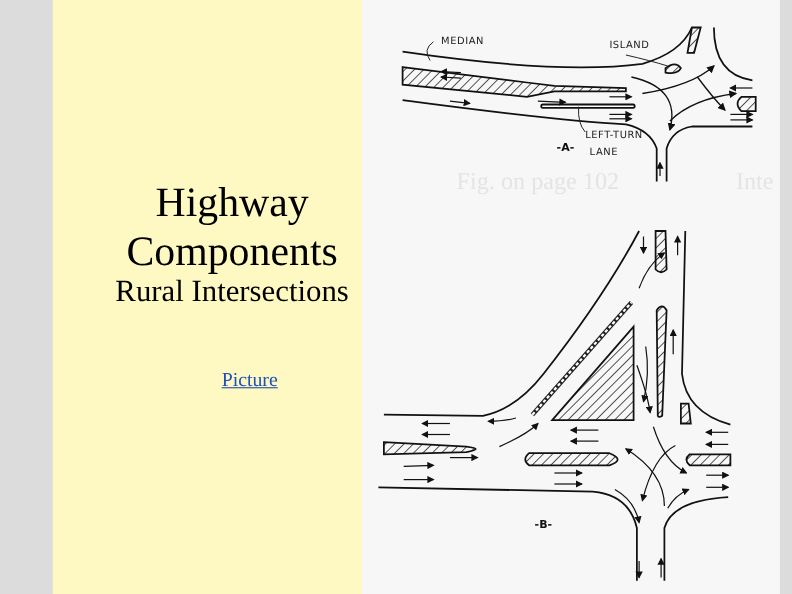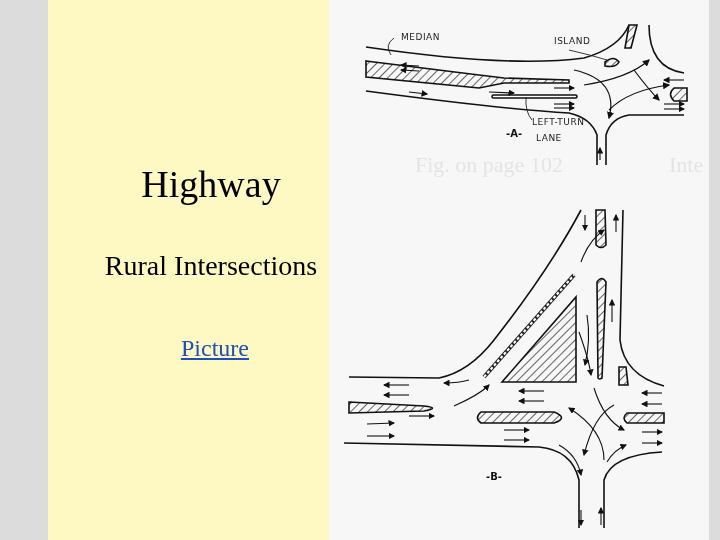--- a/index.html
+++ b/index.html
@@ -16,22 +16,22 @@
     .title {
       position: absolute; left: 0; width: 326px; text-align: center;
       color: #000; font-family: "Liberation Serif", serif;
       line-height: 1;
     }
     .title-1 { top: 165px; font-size: 38px; }
     .title-2 { top: 210px; font-size: 38px; }
     .subtitle { top: 252px; font-size: 28px; }
     .link {
       position: absolute; top: 335px; left: 0; width: 334px; text-align: center;
-      font-size: 24px; color: #1f4fb8; text-decoration: underline;
-      font-family: "Liberation Serif", serif; cursor: pointer;
+      font-size: 18px; color: #1f4fb8; text-decoration: underline;
+      font-family: "Liberation Serif", serif; cursor: pointer; padding-left: 12px;
     }
     .right-panel {
       position: absolute; left: 329px; top: 0; width: 380px; height: 540px;
       background: #f7f7f7;
     }
     .right-panel svg { position: absolute; left: 0; top: 0; }
     .ghost-text {
       position: absolute; left: 86px; top: 152px; font-size: 22px;
       color: #e4e4e4; font-family: "Liberation Serif", serif;
     }
@@ -40,20 +40,21 @@
       color: #e4e4e4; font-family: "Liberation Serif", serif;
     }
     .hand { font-family: "DejaVu Sans", sans-serif; font-size: 9px; fill: #222; letter-spacing: 0.5px; }
     .fig-label { font-family: "DejaVu Sans", sans-serif; font-size: 10px; font-weight: bold; fill: #111; }
   </style>
 </head>
 <body>
 
 <div class="left-panel">
   <div class="title title-1">Highway</div>
+  <div class="title title-2">Components</div>
   <div class="title subtitle">Rural Intersections</div>
   <a class="link">Picture</a>
 </div>
 
 <div class="right-panel">
   <div class="ghost-text">Fig. on page 102</div>
   <div class="ghost-text-2">Inte</div>
 
   <svg width="380" height="540" viewBox="0 0 380 540">
     <defs>

